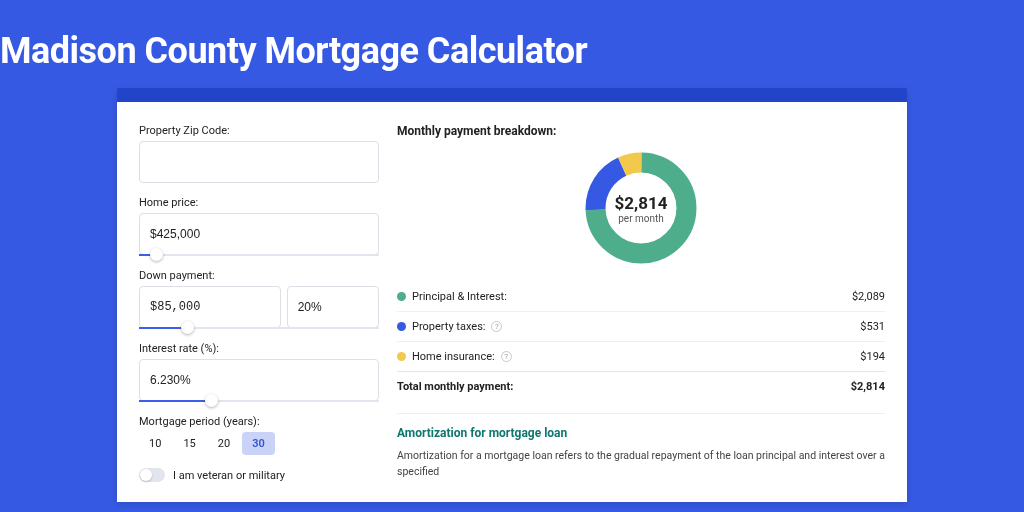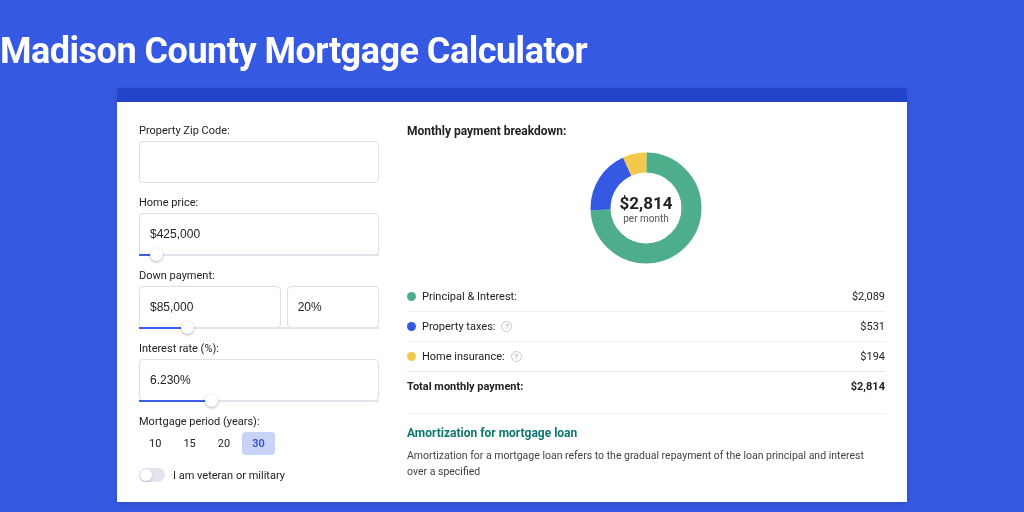--- a/index.html
+++ b/index.html
@@ -1,32 +1,32 @@
 <!DOCTYPE html>
 <html><head>
 <meta charset="utf-8">
 <style>
   * { box-sizing: border-box; margin: 0; padding: 0; }
   html, body { width: 1024px; height: 512px; overflow: hidden; font-family: -apple-system, BlinkMacSystemFont, "Segoe UI", Roboto, Helvetica, Arial, sans-serif; }
   body { background: #3659e3; }
   .hero { padding: 30px 0 16px; text-align: left; }
   .hero h1 { color: #fff; font-size: 36px; font-weight: 700; letter-spacing: -0.5px; }
   .wrap { width: 790px; margin: 0 auto; background: #2244c9; padding-top: 14px; border-radius: 2px 2px 0 0; box-shadow: 0 2px 6px rgba(0,0,0,.15); }
-  .card { background: #fff; margin: 0; padding: 22px 22px 0 22px; display: flex; gap: 28px; height: 400px; overflow: hidden; }
+  .card { background: #fff; margin: 0; padding: 22px 22px 0 22px; display: flex; gap: 18px; height: 400px; overflow: hidden; }
   .left  { width: 240px; flex: 0 0 240px; }
   .right { flex: 1; }
   .lbl { font-size: 11px; color: #222; margin-bottom: 4px; display: block; }
   .field { width: 100%; border: 1px solid #dcdfe6; border-radius: 4px; height: 42px; font-size: 12px; padding: 0 10px; background: #fff; color: #222; }
   .field::placeholder { color: #888; }
   .row { margin-bottom: 13px; position: relative; }
   .slider-track { position: relative; height: 2px; background: #e2e5ee; margin-top: -1px; }
   .slider-fill { position: absolute; left: 0; top: 0; height: 2px; background: #3d5eea; }
   .slider-thumb { position: absolute; top: -6px; width: 13px; height: 13px; background: #fff; border-radius: 50%; box-shadow: 0 1px 3px rgba(0,0,0,.3); cursor: pointer; }
   .dp-row { display: flex; gap: 6px; }
-  .dp-row .field:first-child { flex: 1.7; }
+  .dp-row .field:first-child { flex: 1.7; font-family: Liberation Mono, monospace; }
   .dp-row .field:last-child  { flex: 1; }
   .period-opts { display: flex; gap: 2px; }
   .popt { font-size: 11px; padding: 5px 10px; border-radius: 4px; color: #222; cursor: pointer; }
   .popt.sel { background: #c9d3f7; color: #3352d0; font-weight: 600; }
   .toggle-row { display: flex; align-items: center; gap: 8px; }
   .toggle { width: 26px; height: 14px; background: #e2e5ee; border-radius: 10px; position: relative; cursor: pointer; }
   .toggle::after { content: ""; position: absolute; left: 1px; top: 1px; width: 12px; height: 12px; background: #fff; border-radius: 50%; box-shadow: 0 1px 2px rgba(0,0,0,.2); }
   .toggle-row .lbl2 { font-size: 11px; color: #222; }
 
   .sec-title { font-size: 12px; font-weight: 700; color: #222; margin-bottom: 10px; }

